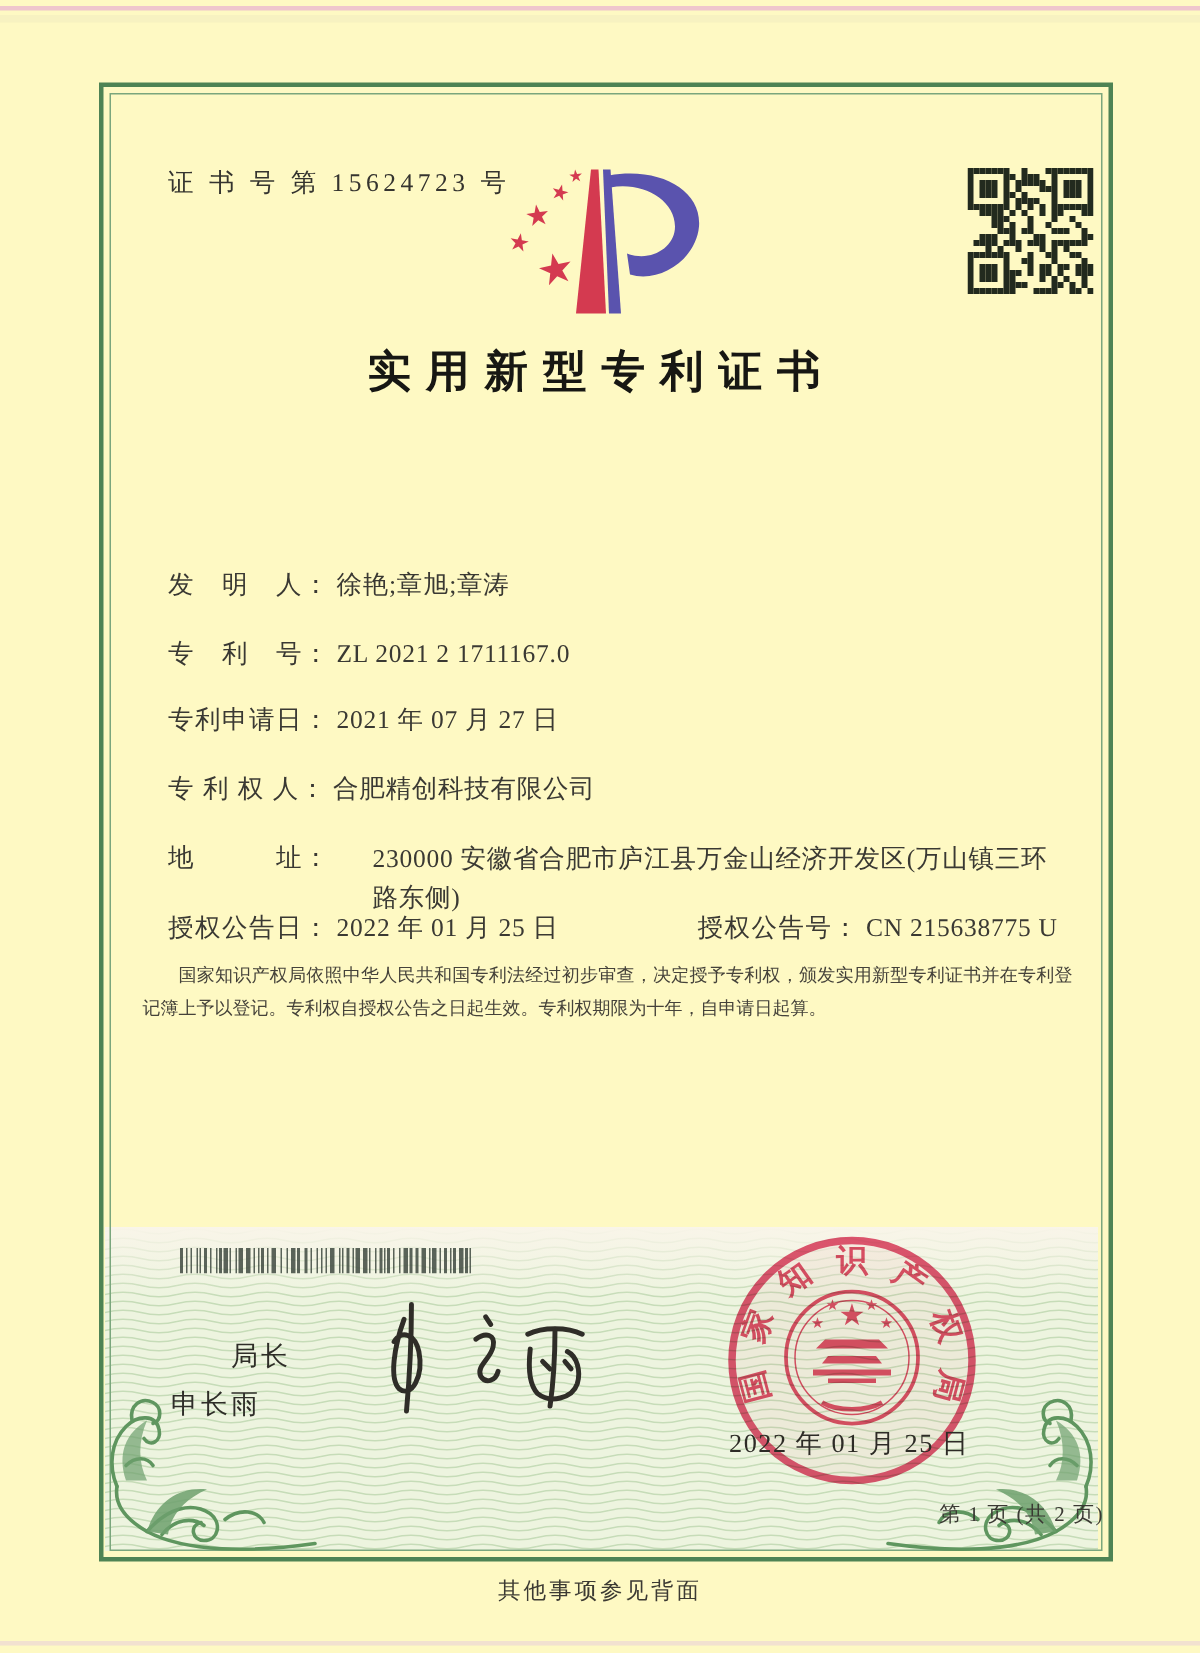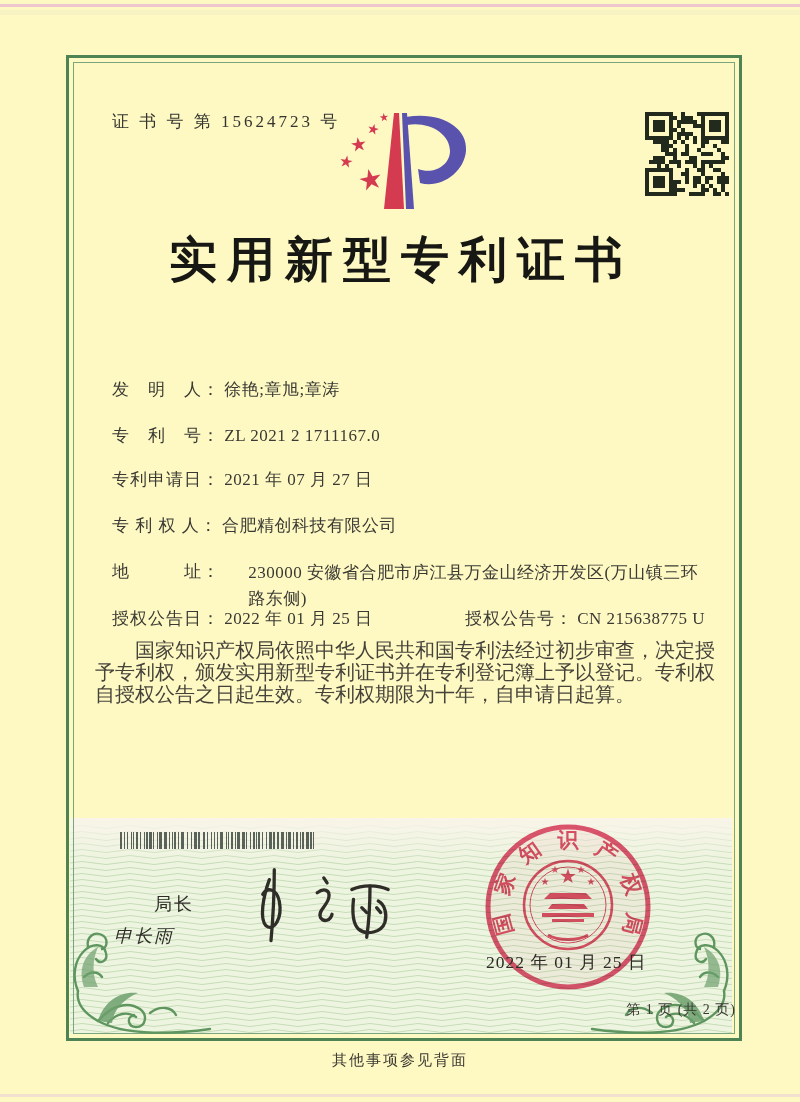--- a/index.html
+++ b/index.html
@@ -23,36 +23,36 @@
 
   .cert-number{position:absolute;left:112px;top:110px;font-size:17px;letter-spacing:3px;color:#35342f;}
 
   .logo{position:absolute;left:328px;top:110px;width:155px;height:106px;}
   .logo svg{position:absolute;left:0;top:0;}
   .lstar{position:absolute;color:#d43a50;line-height:1;font-family:"DejaVu Sans",sans-serif;}
 
   .qr{position:absolute;left:645px;top:112px;width:84px;height:84px;}
 
   .title{position:absolute;left:66px;top:228px;width:670px;text-align:center;
-    font-size:48px;font-weight:600;letter-spacing:10px;color:#171713;}
+    font-size:29px;font-weight:600;letter-spacing:10px;color:#171713;}
 
   .field-row{position:absolute;left:112px;font-size:17px;color:#3a3933;white-space:nowrap;}
   .field-label{letter-spacing:1px;}
   .field-value{letter-spacing:.5px;}
   .addr-value{display:inline-block;width:452px;white-space:normal;vertical-align:top;line-height:1.55;margin-left:24px;}
   .pair2{position:absolute;left:353px;top:0;}
 
   .paragraphs{position:absolute;left:95px;top:640px;width:620px;color:#45423a;
-    font-size:20px;line-height:21.8px;text-align:justify;}
+    font-size:12px;line-height:21.8px;text-align:justify;}
   .paragraphs p{margin:0 0 9px 0;text-indent:2em;}
 
   .barcode{position:absolute;left:118px;top:832px;width:199px;height:17px;opacity:.82;}
 
   .signer-title{position:absolute;left:114px;top:892px;font-size:18px;color:#2e2d28;letter-spacing:2px;margin-left:40px;}
-  .signer-name{position:absolute;left:114px;top:924px;font-size:18px;color:#2e2d28;letter-spacing:2px;font-style:italic;}
+  .signer-name{position:absolute;left:114px;top:924px;font-size:18px;color:#2e2d28;letter-spacing:2px;}
   .signature{position:absolute;left:238px;top:858px;width:165px;height:96px;}
 
   .seal{position:absolute;left:478px;top:817px;width:180px;height:180px;opacity:.92;mix-blend-mode:multiply;}
   .seal-date{position:absolute;left:486px;top:950px;width:170px;font-size:17.5px;color:#2d2b26;
     letter-spacing:1px;z-index:5;white-space:nowrap;}
 
   .page-info{position:absolute;left:66px;top:1001px;width:670px;text-align:right;
     font-size:14px;color:#3a3933;letter-spacing:1px;}
   .back-note{position:absolute;left:0;top:1051px;width:800px;text-align:center;
     font-size:15px;color:#3c3a33;letter-spacing:2px;}

